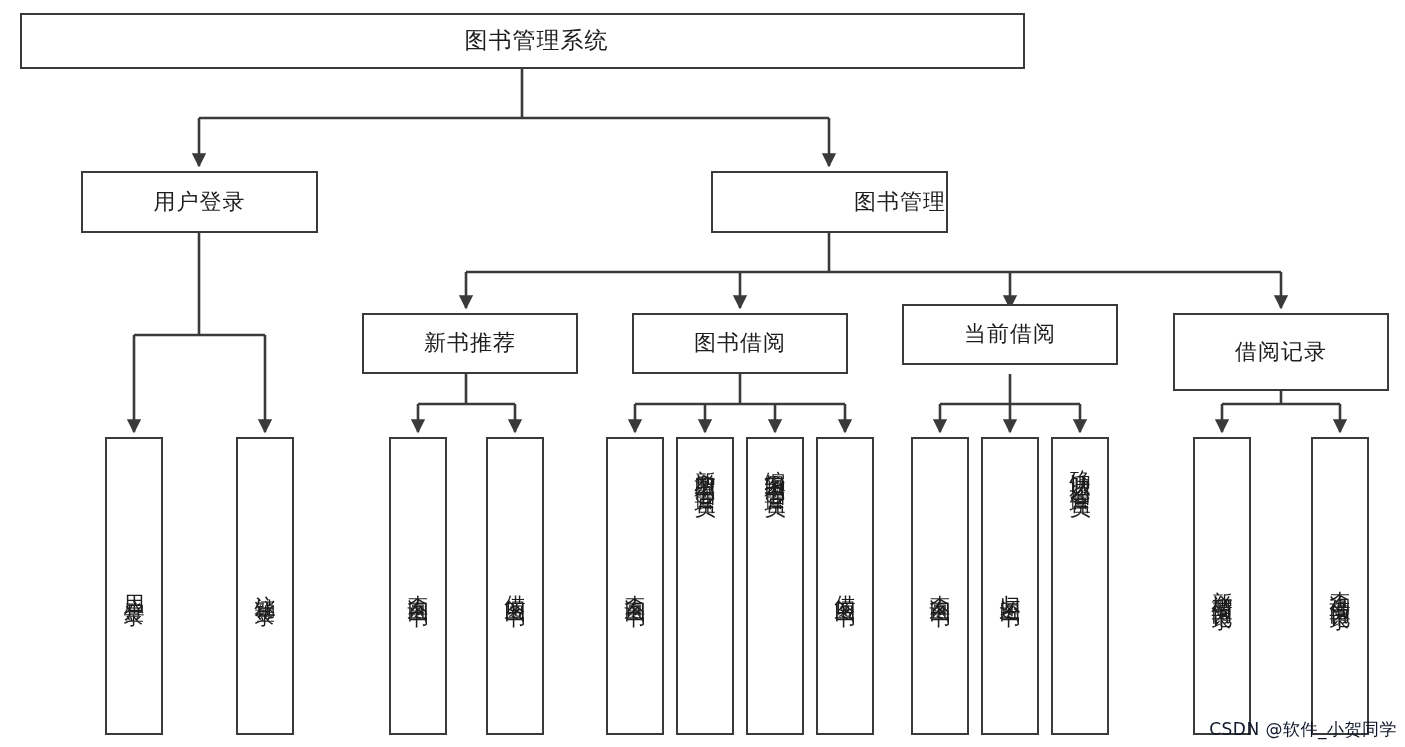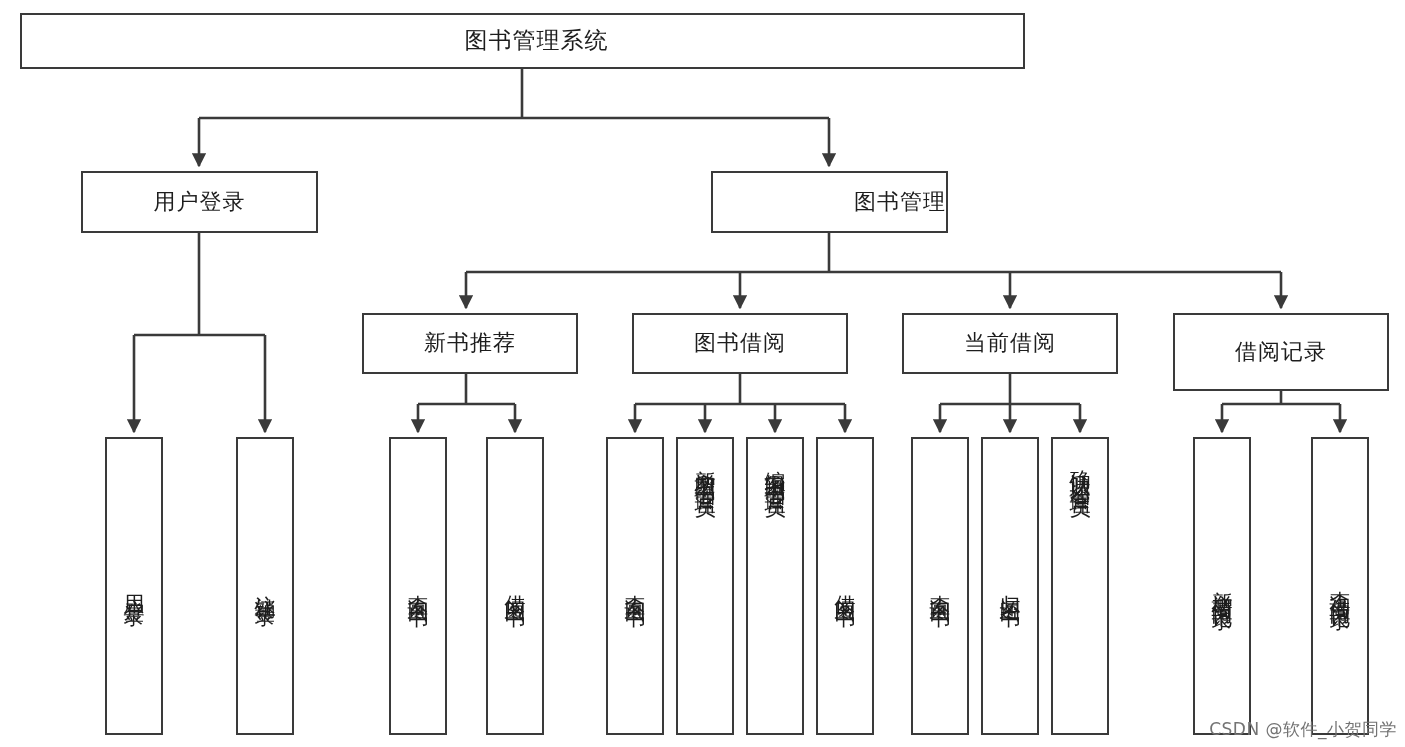--- a/index.html
+++ b/index.html
@@ -61,21 +61,21 @@
   }
   .node.leaf.centered {
     align-items: center;
     padding-top: 0;
   }
   #watermark {
     position: absolute;
     right: 8px;
     bottom: 6px;
     font-size: 17px;
-    color: #737373;
+    color: #0f172a;
     letter-spacing: 0.5px;
     white-space: nowrap;
   }
 </style>
 </head>
 <body>
 
 <div id="diagram-root">
 
   <svg id="edges-layer" viewBox="0 0 1405 747" xmlns="http://www.w3.org/2000/svg">
@@ -141,21 +141,21 @@
   <div class="node horiz" style="left:711px; top:171px; width:237px; height:62px;justify-content:flex-end;">
     <span>图书管理</span>
   </div>
 
   <div class="node horiz" style="left:362px; top:313px; width:216px; height:61px;">
     <span>新书推荐</span>
   </div>
   <div class="node horiz" style="left:632px; top:313px; width:216px; height:61px;">
     <span>图书借阅</span>
   </div>
-  <div class="node horiz" style="left:902px; top:313px; width:216px; height:61px;">
+  <div class="node horiz" style="left:902px; top:304px; width:216px; height:61px;">
     <span>当前借阅</span>
   </div>
   <div class="node horiz" style="left:1173px; top:313px; width:216px; height:78px;">
     <span>借阅记录</span>
   </div>
 
   <div class="node leaf centered" style="left:105px; top:437px; width:58px; height:298px;">
     <span class="vtext">用户登录</span>
   </div>
   <div class="node leaf centered" style="left:236px; top:437px; width:58px; height:298px;">

